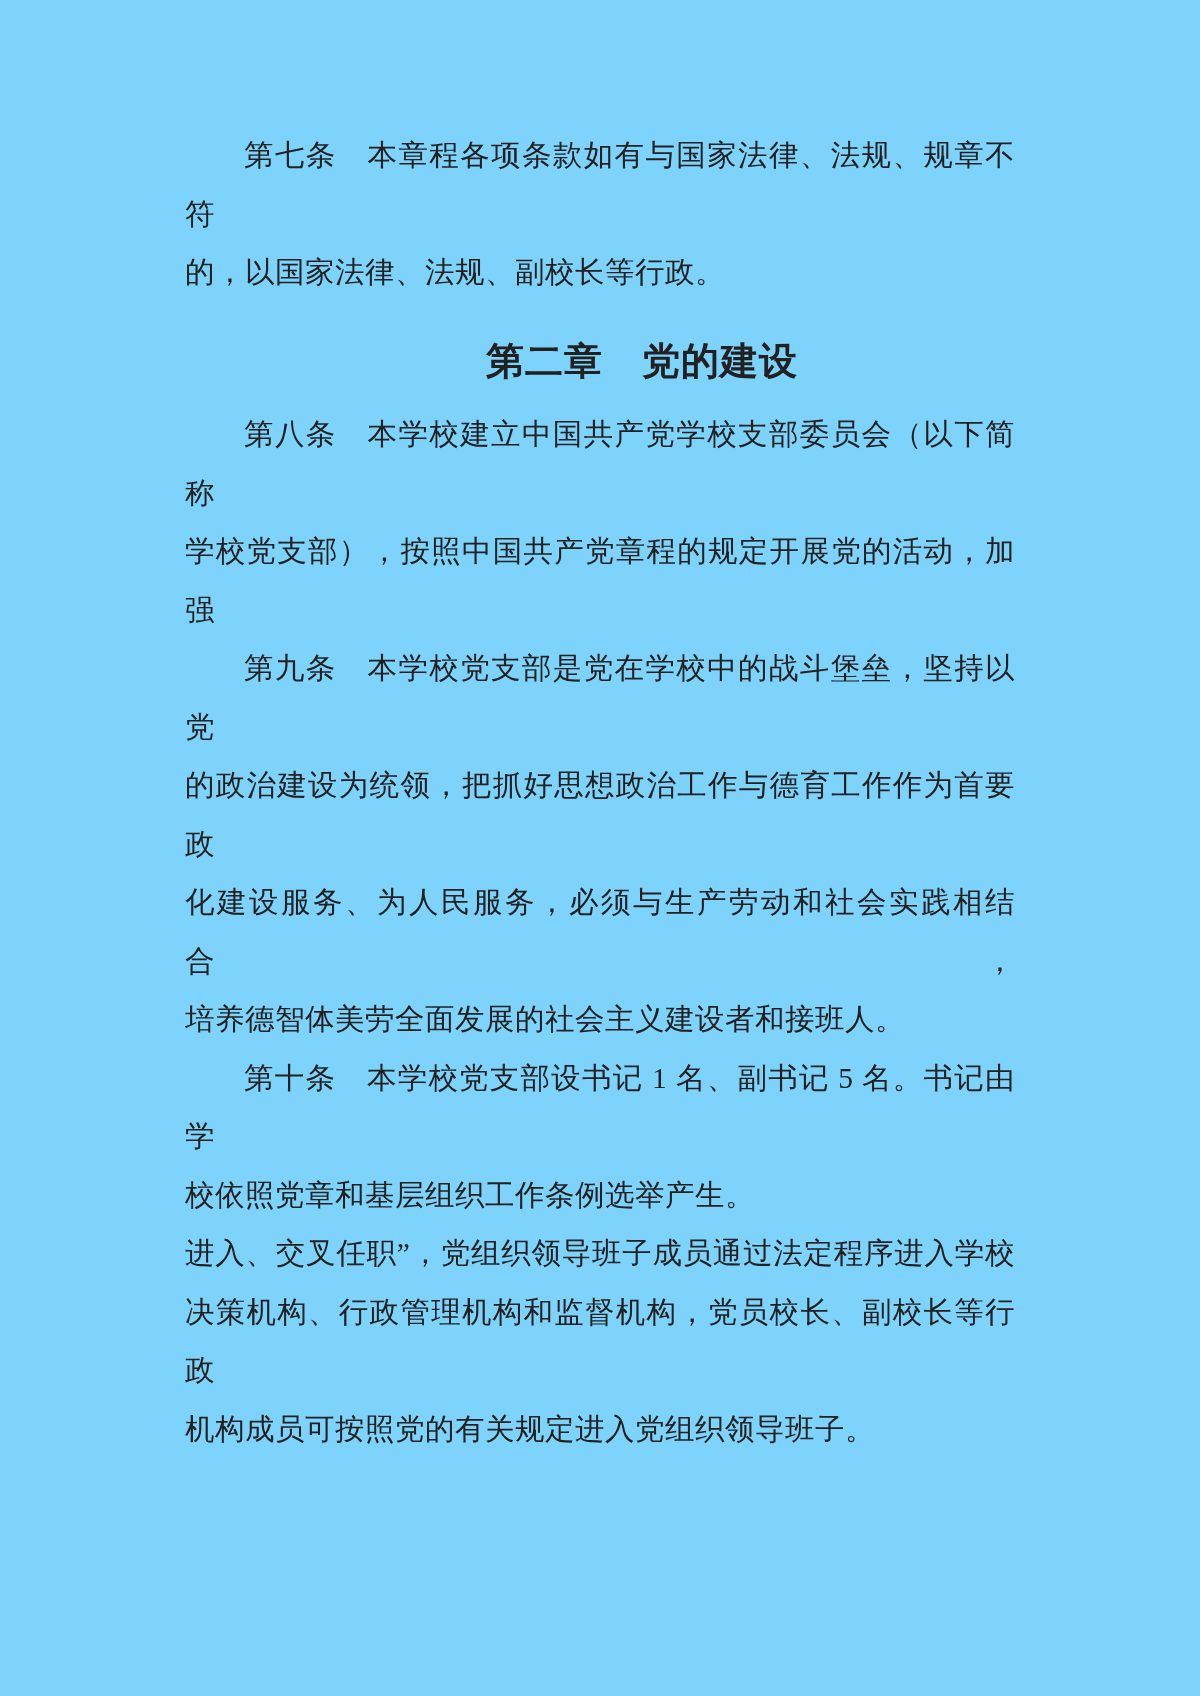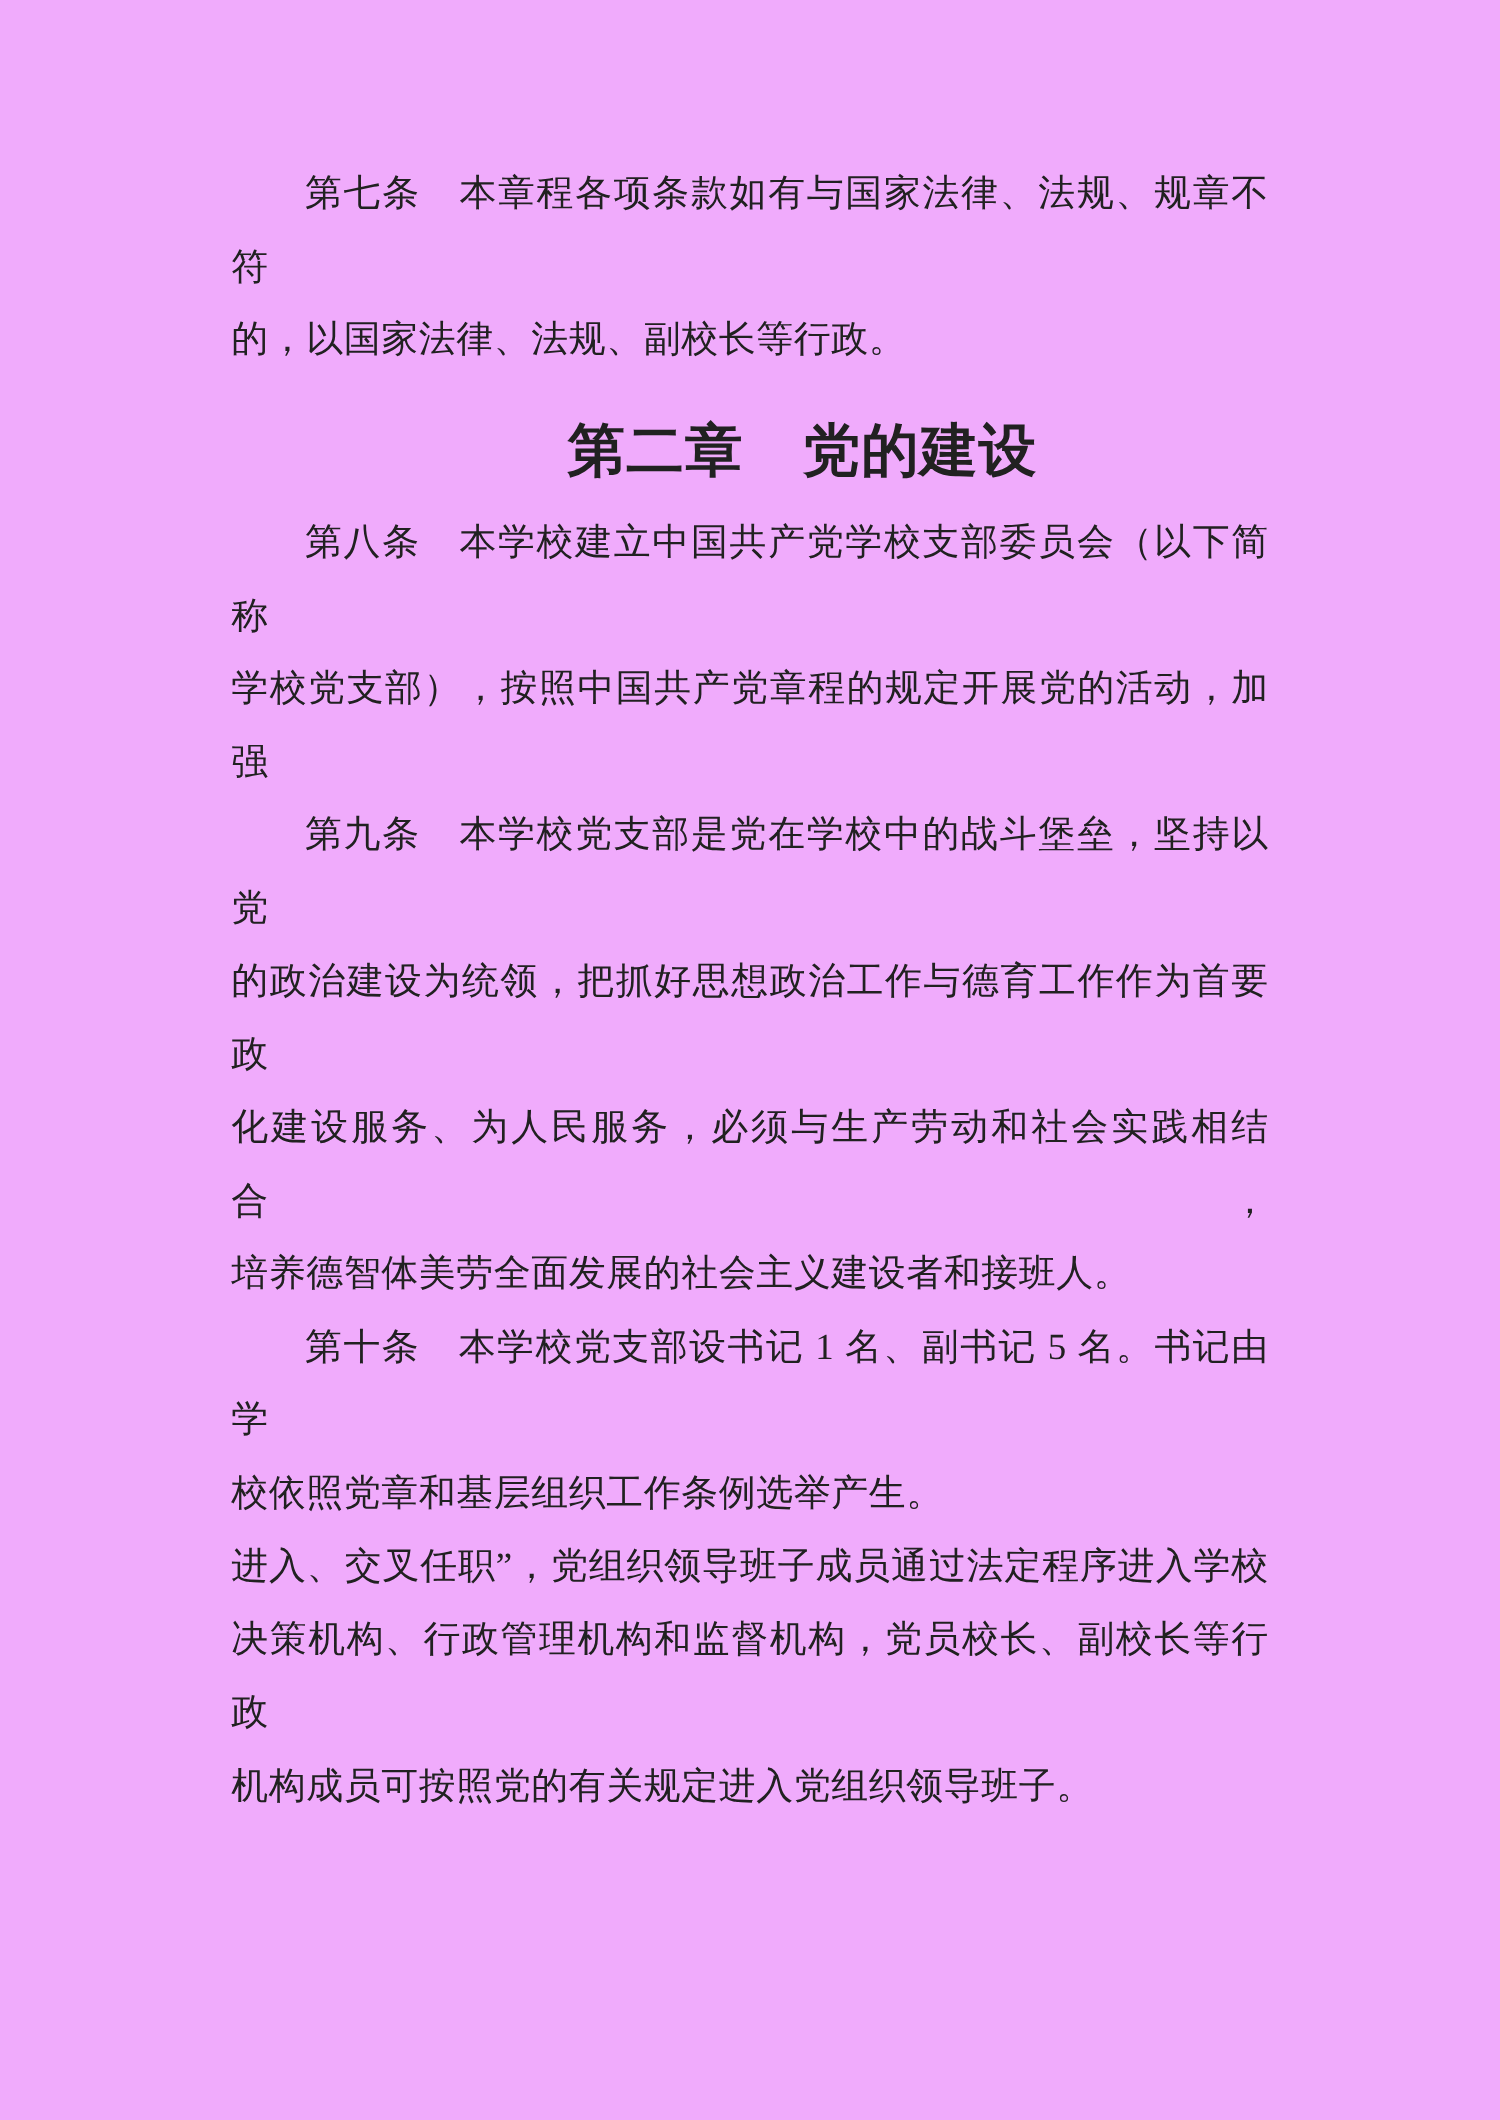--- a/index.html
+++ b/index.html
@@ -4,42 +4,42 @@
 <style>
   html, body {
     margin: 0;
     padding: 0;
     background: #ffffff;
   }
   .page {
     position: relative;
     width: 1200px;
     height: 1696px;
-    background: #f0abfc;
+    background: #7dd3fc;
     color: #212121;
     font-family: "Liberation Serif", "DejaVu Serif", serif;
     box-sizing: border-box;
     padding: 126px 185px 0 185px;
     overflow: hidden;
   }
   .line {
     font-size: 29.5px;
     line-height: 58.5px;
     text-align: justify;
     text-align-last: justify;
     letter-spacing: 0.5px;
   }
   .line.indent {
     text-indent: 59px;
   }
   .line.last {
     text-align-last: left;
   }
   .heading {
-    font-size: 46px;
+    font-size: 38px;
     font-weight: bold;
     line-height: 58.5px;
     margin-top: 30px;
     margin-bottom: 15px;
     text-align: center;
     transform: translateX(42px);
     letter-spacing: 1px;
   }
 </style>
 </head>

